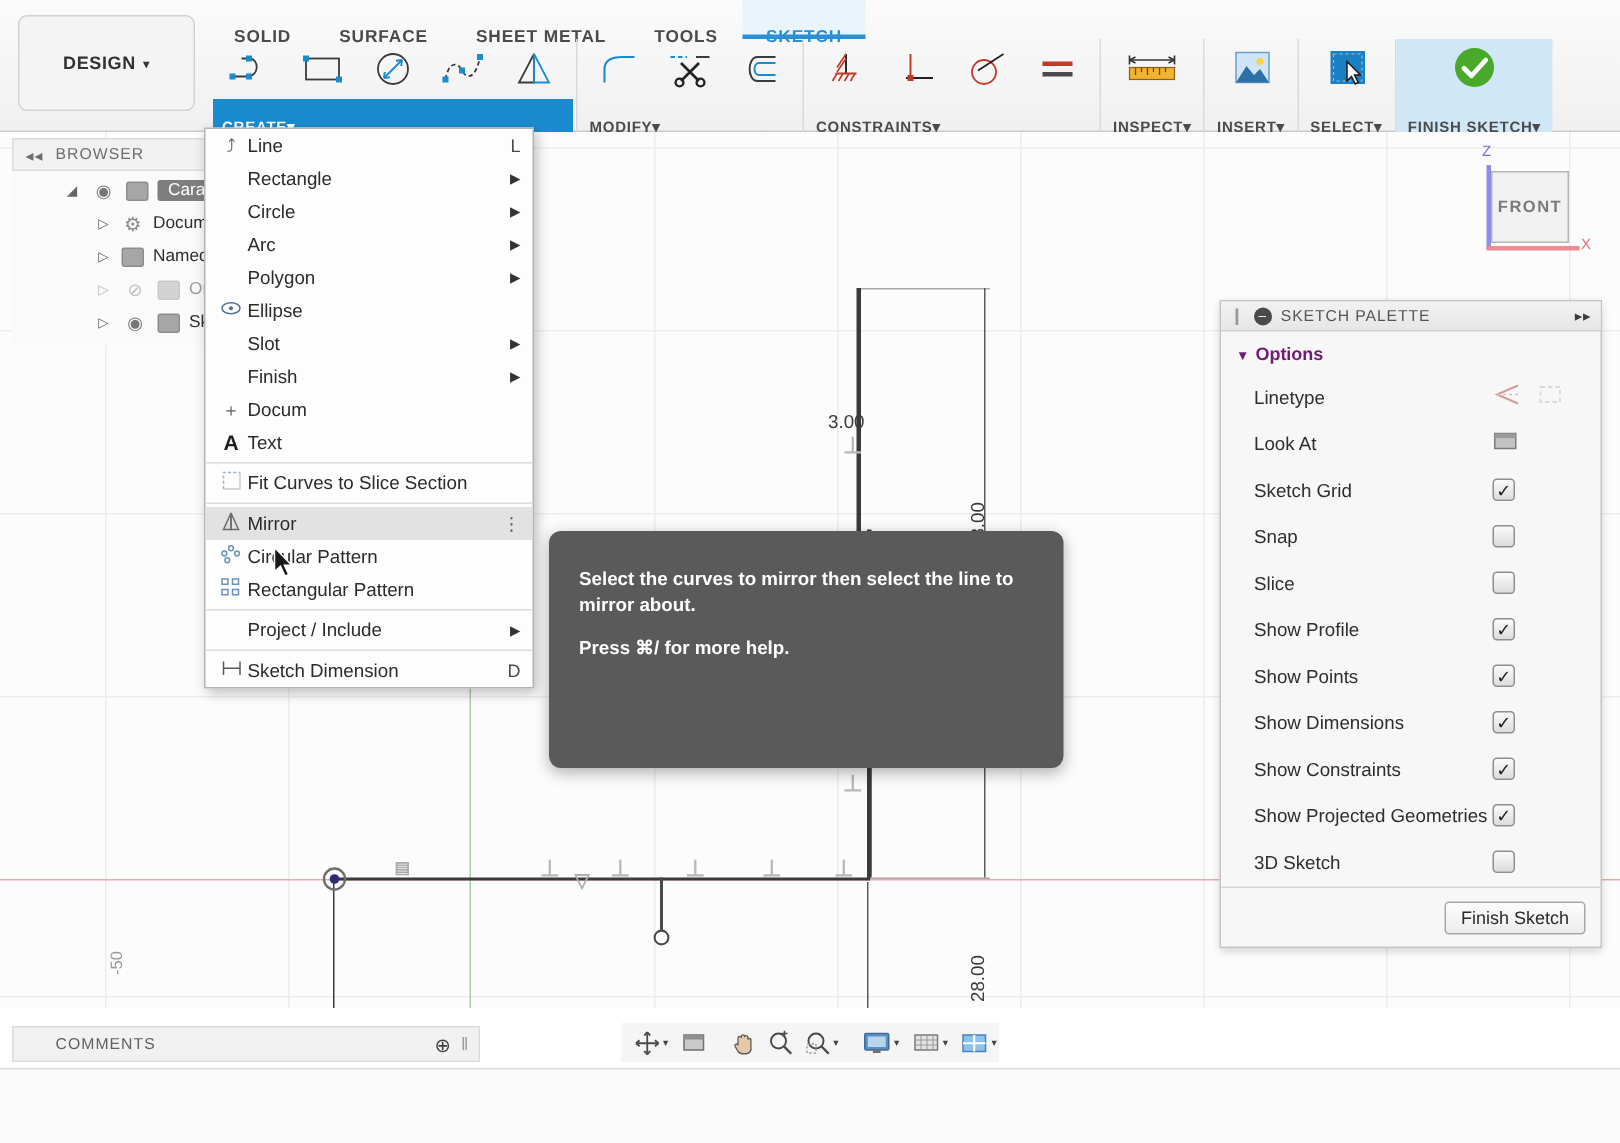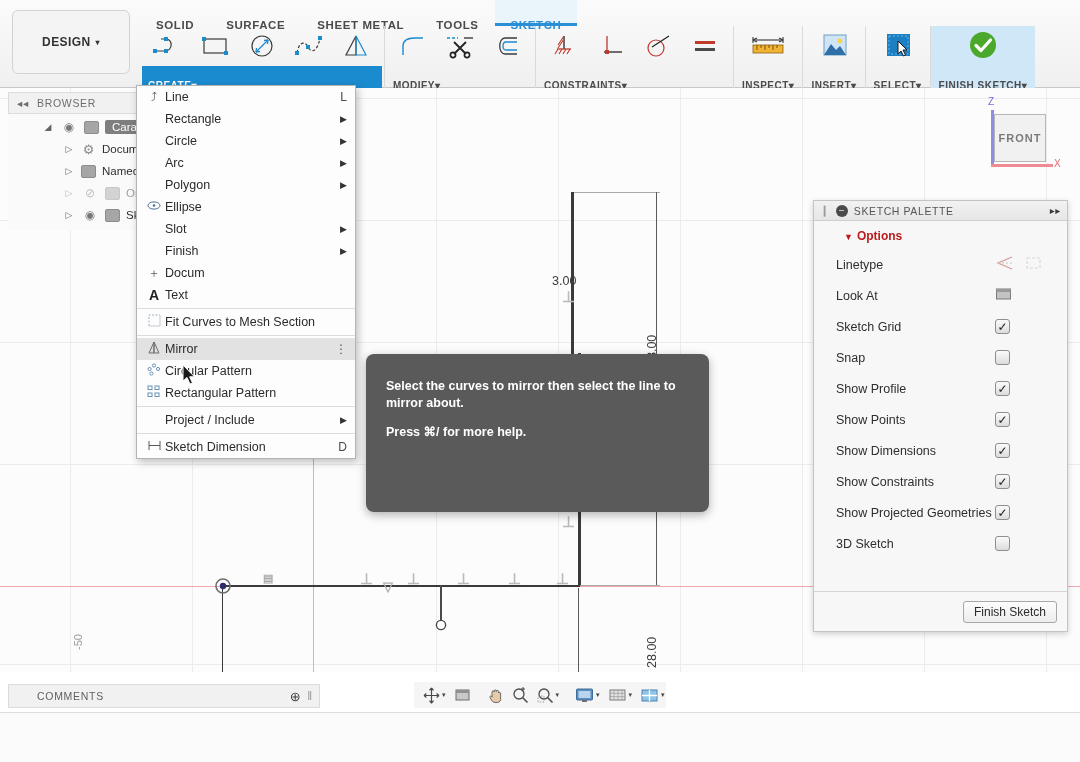--- a/index.html
+++ b/index.html
@@ -136,21 +136,21 @@
   }
   .pal-head {
     height: 20px; background: linear-gradient(#f2f2f2,#e6e6e6); border-bottom: 1px solid #cfcfcf;
     display: flex; align-items: center; gap: 6px; padding: 0 6px;
     font-size: 10.5px; color: #555; letter-spacing: .6px;
   }
   .pal-head .grip { color: #9a9a9a; font-size: 11px; }
   .pal-head .collapse { width: 12px; height: 12px; border-radius: 50%; background: #4a4a4a; color: #fff;
                         font-size: 9px; display: flex; align-items: center; justify-content: center; line-height: 1; }
   .pal-head .fwd { margin-left: auto; color: #3b3b3b; font-size: 10px; }
-  .pal-section { font-size: 12px; font-weight: bold; color: #b91c1c; padding: 8px 0 6px 10px; margin-left: 20px; }
+  .pal-section { font-size: 12px; font-weight: bold; color: #701a75; padding: 8px 0 6px 10px; }
   .pal-section .tri { font-size: 9px; margin-right: 4px; }
   .pal-row { height: 31px; display: flex; align-items: center; padding: 0 0 0 22px; font-size: 12.5px; color: #2e2e2e; }
   .pal-row .plbl { flex: 1; }
   .pal-row .pctl { width: 72px; display: flex; align-items: center; justify-content: flex-start; gap: 10px; }
   .cbx {
     width: 15px; height: 15px; border: 1px solid #8e8e8e; border-radius: 3px;
     background: linear-gradient(#fbfbfb,#dcdcdc);
     display: flex; align-items: center; justify-content: center;
     font-size: 12px; color: #222; line-height: 1;
   }
@@ -549,21 +549,21 @@
 
     <div class="mi-sep"></div>
 
     <div class="mi">
       <span class="mi-icon">
         <svg width="13" height="13" viewBox="0 0 13 13">
             <path d="M1 12 L1 1 L12 1" fill="none" stroke="#9bb3cc" stroke-width="1" stroke-dasharray="2 1.5"></path>
             <path d="M1 12 L12 12 L12 1" fill="none" stroke="#c8c8c8" stroke-width="1"></path>
           </svg>
       </span>
-      <span class="mi-label">Fit Curves to Mesh Section</span>
+      <span class="mi-label">Fit Curves to Slice Section</span>
     </div>
 
     <div class="mi-sep"></div>
 
     <div class="mi hl">
       <span class="mi-icon">
         <svg width="14" height="13" viewBox="0 0 14 13">
             <path d="M7 1 L2 12 L7 12 Z" fill="#dedede" stroke="#6d6d6d" stroke-width="1"></path>
             <path d="M7 1 L12 12 L7 12 Z" fill="none" stroke="#6d6d6d" stroke-width="1"></path>
           </svg>
@@ -672,20 +672,26 @@
       </span>
     </div>
 
     <div class="pal-row">
       <span class="plbl">Snap</span>
       <span class="pctl">
         <span class="cbx"></span>
       </span>
     </div>
 
+    <div class="pal-row">
+      <span class="plbl">Slice</span>
+      <span class="pctl">
+        <span class="cbx"></span>
+      </span>
+    </div>
 
     <div class="pal-row">
       <span class="plbl">Show Profile</span>
       <span class="pctl">
         <span class="cbx">✓</span>
       </span>
     </div>
 
     <div class="pal-row">
       <span class="plbl">Show Points</span>

